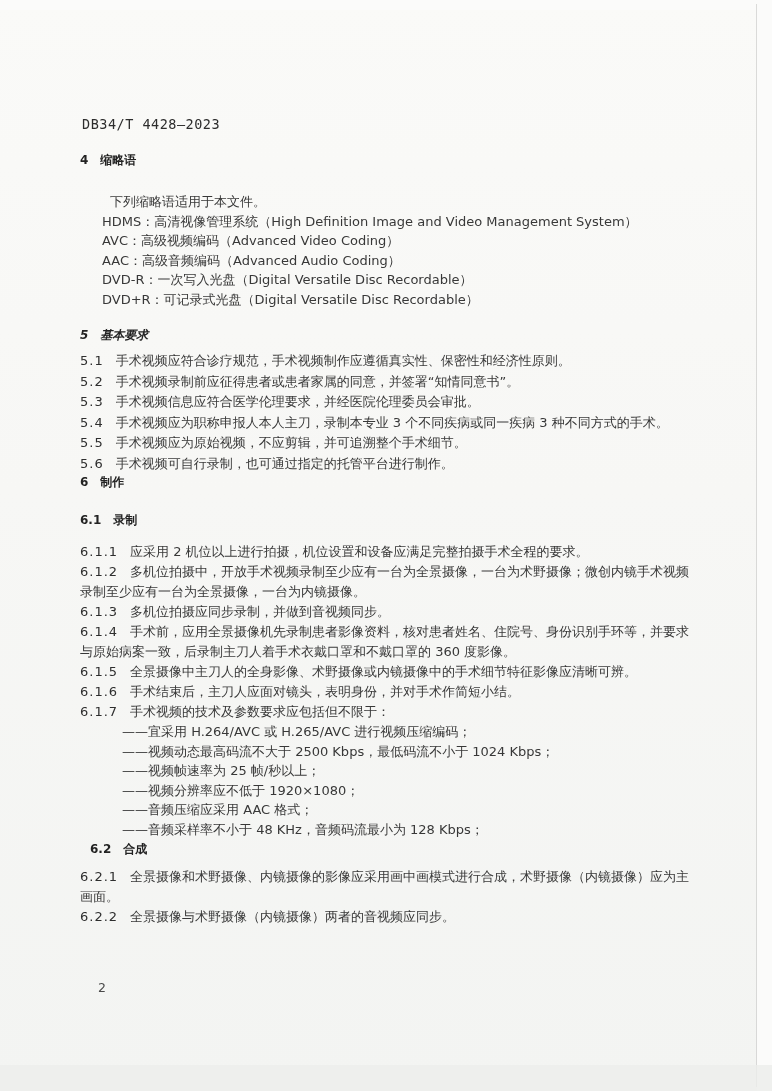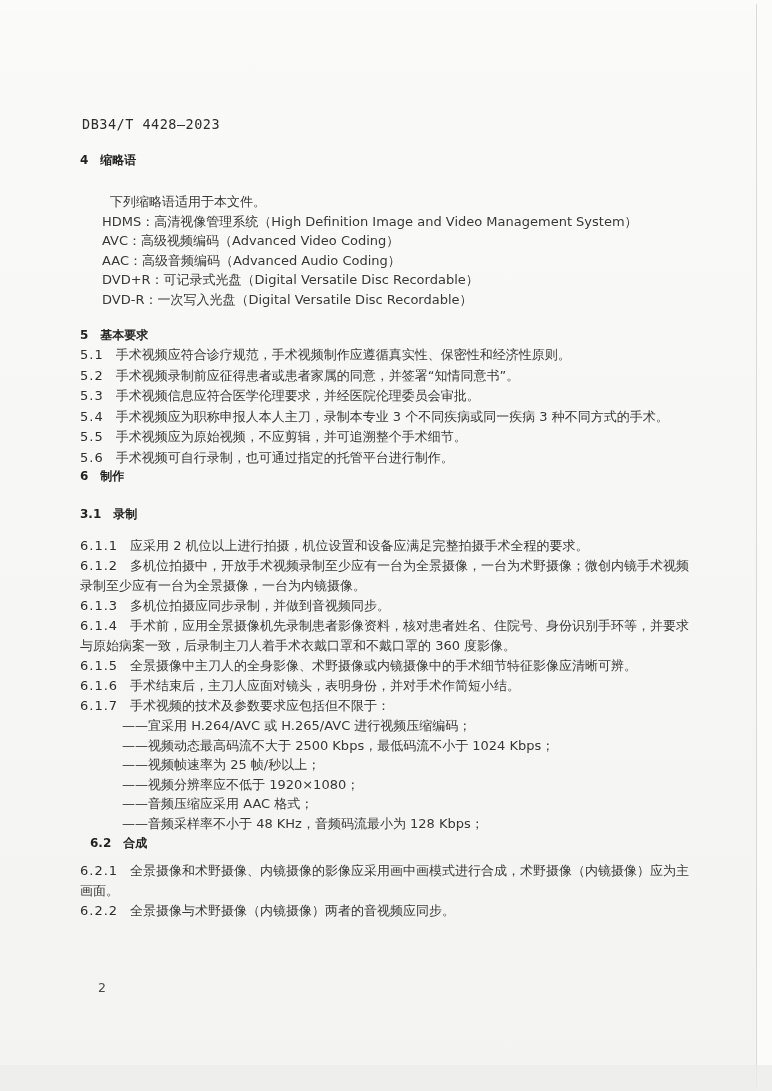--- a/index.html
+++ b/index.html
@@ -24,21 +24,21 @@
   .doc-code {
     font-family:"DejaVu Sans Mono","Liberation Mono",monospace;
     font-size:13.5px; letter-spacing:.5px; color:#2d2d2d;
     line-height:16px; margin:0 0 0 2px;
   }
   .sec-h {
     font-size:12px; font-weight:bold; color:#232323;
     line-height:16px; margin:0;
   }
   .h4  { margin-top:20px; margin-bottom:24px; }
-  .h5  { margin-top:18px; margin-bottom:2px; }
+  .h5  { margin-top:18px; margin-bottom:8px;font-style:italic; }
   .h6  { margin-bottom:22px; }
   .h61 { margin-bottom:14px; }
   .h62 { margin-top:2px; margin-bottom:10px;margin-left:10px; }
 
   .abbr-block { line-height:19.5px; margin:0 0 0 22px; color:#383838; }
   .abbr-block .intro { margin-left:8px; }
   .abbr-line { white-space:normal; }
 
   .clause { margin:0; line-height:20.5px; color:#383838; }
   .clauses-61 .clause, .clauses-62 .clause { line-height:20px; }
@@ -64,38 +64,38 @@
 
     <p class="doc-code">DB34/T 4428—2023</p>
 
     <p class="sec-h h4">4　缩略语</p>
 
     <div class="abbr-block">
       <div class="abbr-line intro">下列缩略语适用于本文件。</div>
       <div class="abbr-line">HDMS：高清视像管理系统（High Definition Image and Video Management System）</div>
       <div class="abbr-line">AVC：高级视频编码（Advanced Video Coding）</div>
       <div class="abbr-line">AAC：高级音频编码（Advanced Audio Coding）</div>
+      <div class="abbr-line">DVD-R：一次写入光盘（Digital Versatile Disc Recordable）</div>
       <div class="abbr-line">DVD+R：可记录式光盘（Digital Versatile Disc Recordable）</div>
-      <div class="abbr-line">DVD-R：一次写入光盘（Digital Versatile Disc Recordable）</div>
     </div>
 
     <p class="sec-h h5">5　基本要求</p>
 
     <div class="clauses-5">
       <p class="clause"><span class="num">5.1</span><span>手术视频应符合诊疗规范，手术视频制作应遵循真实性、保密性和经济性原则。</span></p>
       <p class="clause"><span class="num">5.2</span><span>手术视频录制前应征得患者或患者家属的同意，并签署“知情同意书”。</span></p>
       <p class="clause"><span class="num">5.3</span><span>手术视频信息应符合医学伦理要求，并经医院伦理委员会审批。</span></p>
       <p class="clause"><span class="num">5.4</span><span>手术视频应为职称申报人本人主刀，录制本专业 3 个不同疾病或同一疾病 3 种不同方式的手术。</span></p>
       <p class="clause"><span class="num">5.5</span><span>手术视频应为原始视频，不应剪辑，并可追溯整个手术细节。</span></p>
       <p class="clause"><span class="num">5.6</span><span>手术视频可自行录制，也可通过指定的托管平台进行制作。</span></p>
     </div>
 
     <p class="sec-h h6">6　制作</p>
 
-    <p class="sec-h h61">3.1　录制</p>
+    <p class="sec-h h61">6.1　录制</p>
 
     <div class="clauses-61">
       <p class="clause"><span class="num">6.1.1</span><span>应采用 2 机位以上进行拍摄，机位设置和设备应满足完整拍摄手术全程的要求。</span></p>
       <p class="clause"><span class="num">6.1.2</span><span>多机位拍摄中，开放手术视频录制至少应有一台为全景摄像，一台为术野摄像；微创内镜手术视频录制至少应有一台为全景摄像，一台为内镜摄像。</span></p>
       <p class="clause"><span class="num">6.1.3</span><span>多机位拍摄应同步录制，并做到音视频同步。</span></p>
       <p class="clause"><span class="num">6.1.4</span><span>手术前，应用全景摄像机先录制患者影像资料，核对患者姓名、住院号、身份识别手环等，并要求与原始病案一致，后录制主刀人着手术衣戴口罩和不戴口罩的 360 度影像。</span></p>
       <p class="clause"><span class="num">6.1.5</span><span>全景摄像中主刀人的全身影像、术野摄像或内镜摄像中的手术细节特征影像应清晰可辨。</span></p>
       <p class="clause"><span class="num">6.1.6</span><span>手术结束后，主刀人应面对镜头，表明身份，并对手术作简短小结。</span></p>
       <p class="clause"><span class="num">6.1.7</span><span>手术视频的技术及参数要求应包括但不限于：</span></p>
     </div>

